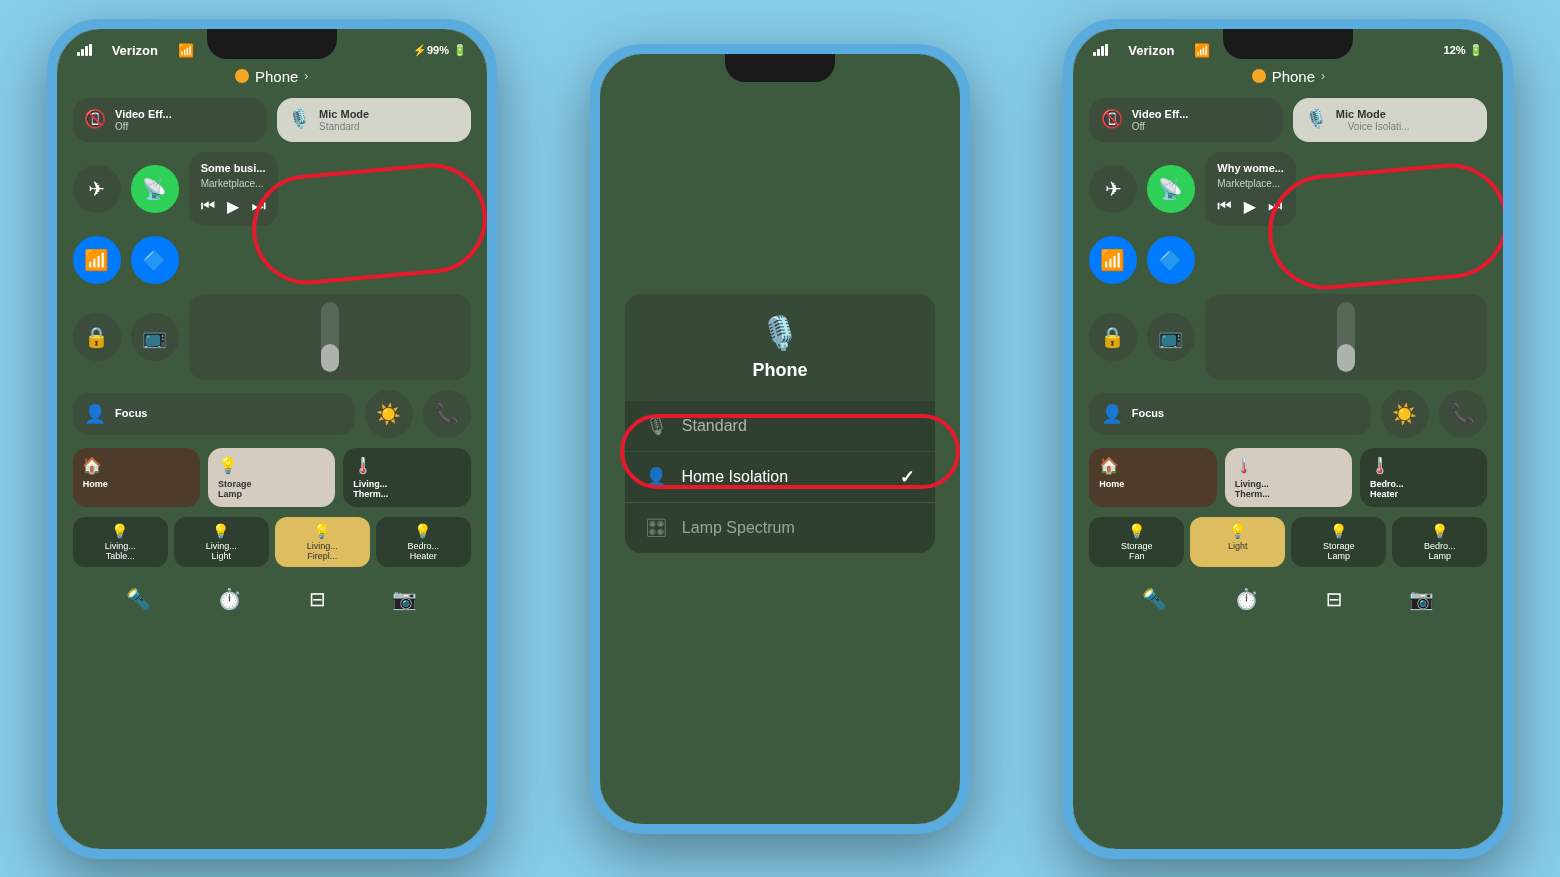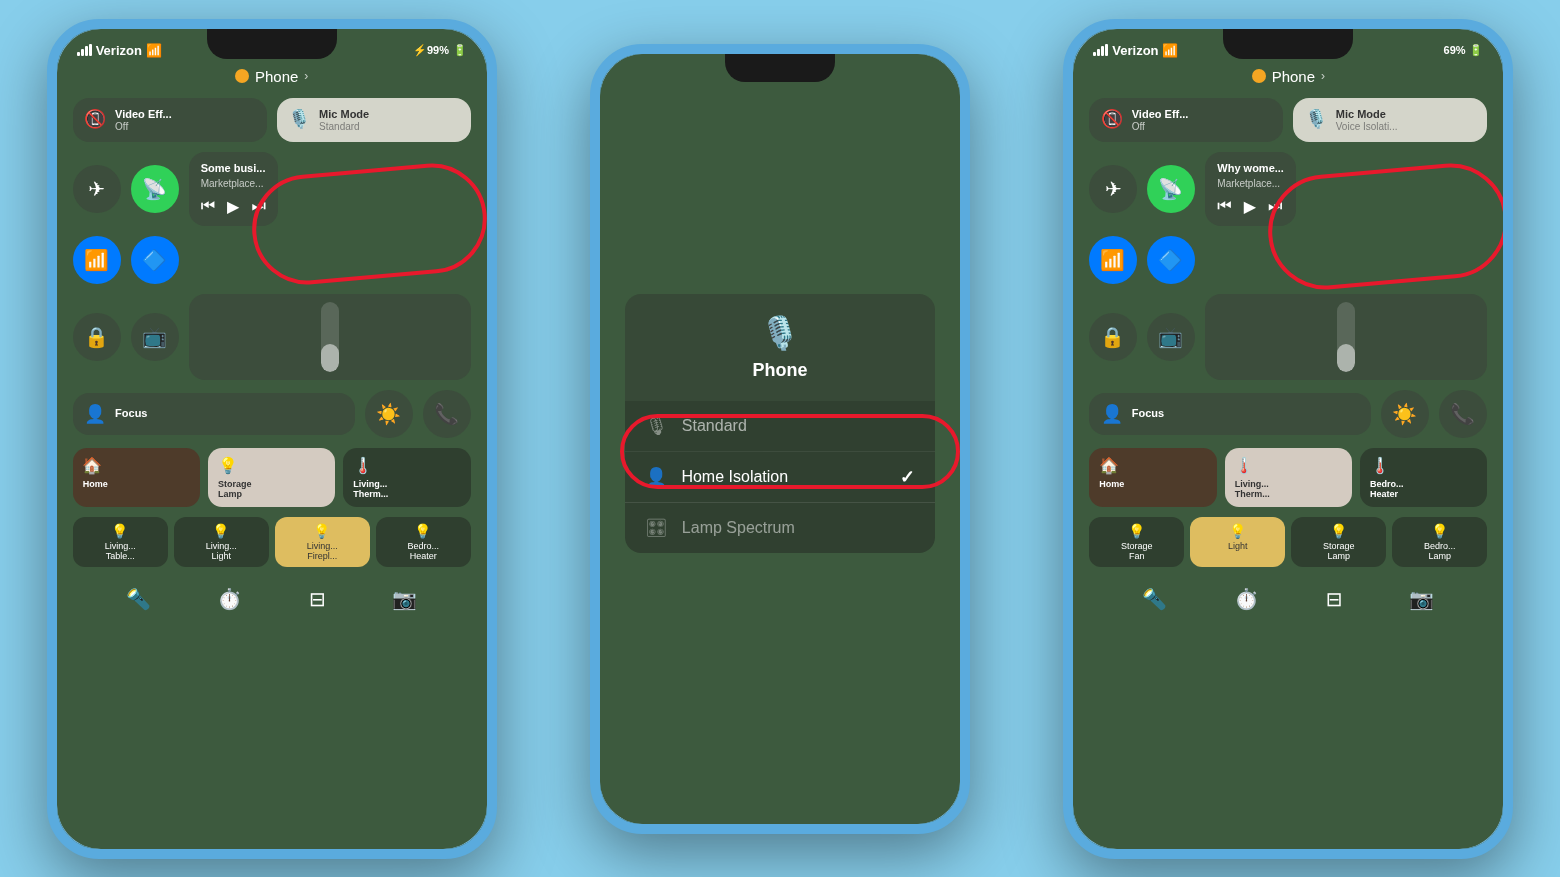--- a/index.html
+++ b/index.html
@@ -58,21 +58,21 @@
       display: flex;
       justify-content: space-between;
       align-items: center;
       padding: 10px 20px 5px;
       padding-top: 12px;
       font-size: 12px;
       color: white;
       font-weight: 600;
     }
 
-    .status-left { display: flex; align-items: center; gap: 4px; font-size: 13px; }
+    .status-left { display: flex; align-items: center; gap: 20px; font-size: 13px; }
     .status-right { display: flex; align-items: center; gap: 4px; font-size: 11px; }
 
     
     .app-header {
       display: flex;
       align-items: center;
       justify-content: center;
       padding: 5px 20px;
       gap: 6px;
       color: white;
@@ -490,21 +490,21 @@
           <div class="signal-bars">
             <span></span>
               <span></span>
               <span></span>
               <span></span>
           </div>
           <span style="font-size:13px; font-weight:600;">Verizon</span>
           <span style="font-size:13px;">📶</span>
         </div>
         <div class="status-right">
-          <span style="font-size:11px;">69%</span>
+          <span style="font-size:11px;">12%</span>
           <span>🔋</span>
         </div>
       </div>
 
       <div class="app-header">
         <div class="app-dot"></div>
         <span class="app-header-text">Phone</span>
         <span class="app-header-chevron">›</span>
       </div>
 
@@ -515,21 +515,21 @@
             <span style="font-size:18px;">📵</span>
             <div>
               <div class="cc-tile-label">Video Eff...</div>
               <div class="cc-tile-sublabel">Off</div>
             </div>
           </div>
           <div class="cc-tile light-bg" style="display:flex; align-items:flex-start; gap:8px;">
             <span style="font-size:18px; color:#E8192C;">🎙️</span>
             <div>
               <div class="cc-tile-label" style="color:#333;">Mic Mode</div>
-              <div class="cc-tile-sublabel" style="color:#555;">Voice Isolati...</div>
+              <div class="cc-tile-sublabel" style="color:#555;margin-left:12px;">Voice Isolati...</div>
             </div>
           </div>
         </div>
 
         <div class="grid-row">
           <div class="round-btn airplane">
             <span>✈</span>
           </div>
           <div class="round-btn wifi-on">
             <span>📡</span>

